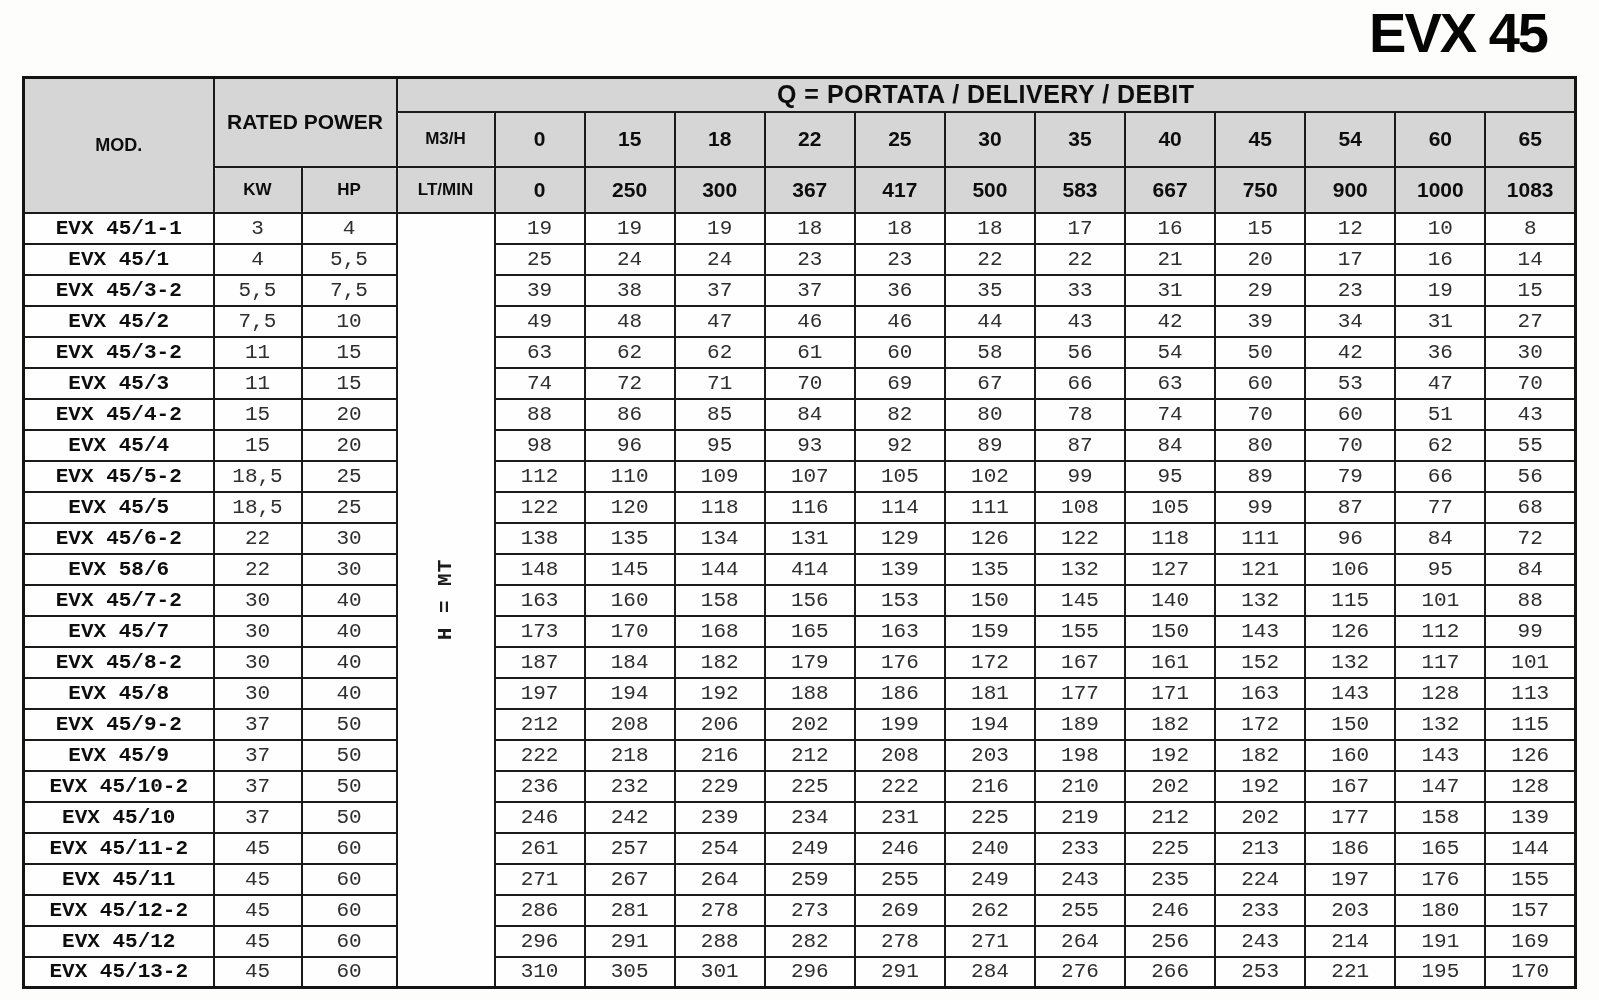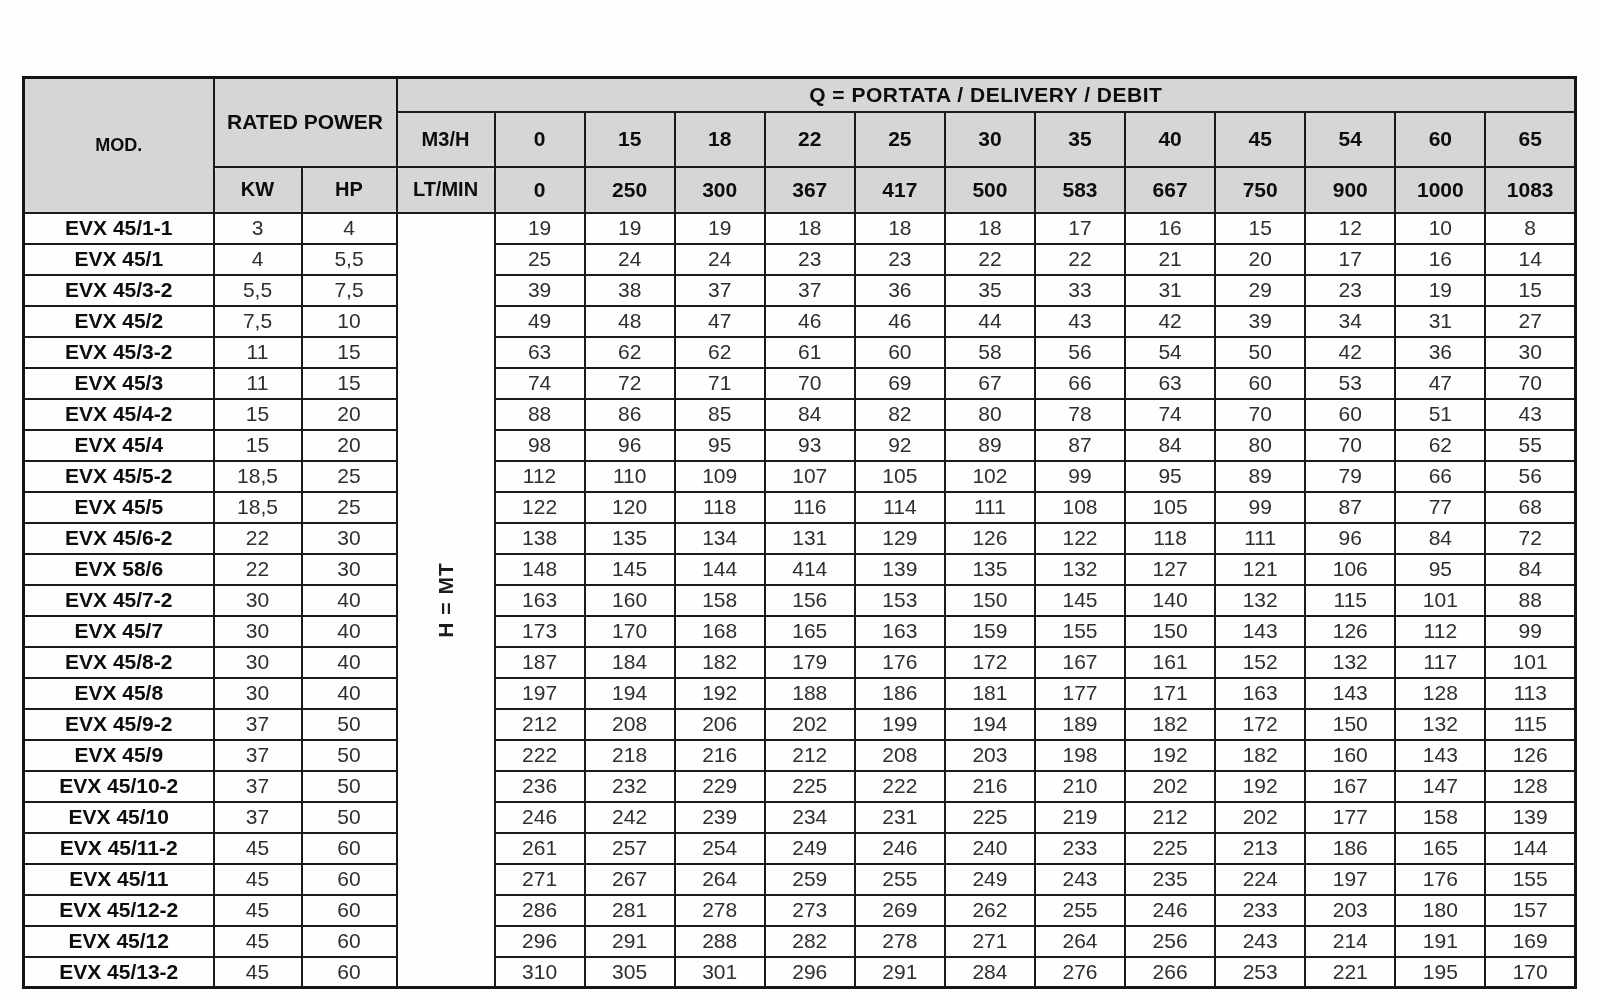--- a/index.html
+++ b/index.html
@@ -34,31 +34,31 @@
     border: 2px solid #1a1a1a;
     text-align: center;
     vertical-align: middle;
     padding: 0;
     overflow: hidden;
     white-space: nowrap;
   }
   tr.hrow1 { height: 34px; }
   tr.hrow2 { height: 55px; }
   tr.hrow3 { height: 46px; }
-  tr.drow  { height: 31px; }
+  tr.drow  { height: 31px; font-family: Liberation Mono, monospace; }
   .hdr {
     background: #d6d6d6;
     font-weight: bold;
     color: #0d0d0d;
     font-size: 21px;
   }
-  td.q-cell { font-size: 21px; letter-spacing: 0.5px; }
+  td.q-cell { font-size: 25px; letter-spacing: 0.5px; }
   td.mod-cell { font-size: 18px; }
   td.rp-cell { line-height: 1.15; font-size: 21px; }
-  td.unit-cell { font-size: 20px; border-radius: 6px; }
+  td.unit-cell { font-size: 17px; border-radius: 6px; }
   td.hval { font-size: 21px; }
   td.model-cell {
     text-align: left;
     padding-left: 10px;
     font-weight: bold;
     font-size: 21px;
     color: #0d0d0d;
     background: #fefefe;
   }
   td.num {
@@ -75,20 +75,21 @@
     font-size: 21px;
     color: #1c1c1c;
     letter-spacing: 1px;
     white-space: nowrap;
   }
 </style>
 </head>
 <body>
 
 <div class="page">
+  <div class="title">EVX 45</div>
 
   <table class="spec">
     <colgroup>
       <col style="width:190px">
       <col style="width:88px">
       <col style="width:95px">
       <col style="width:98px">
       <col>
         <col>
         <col>

